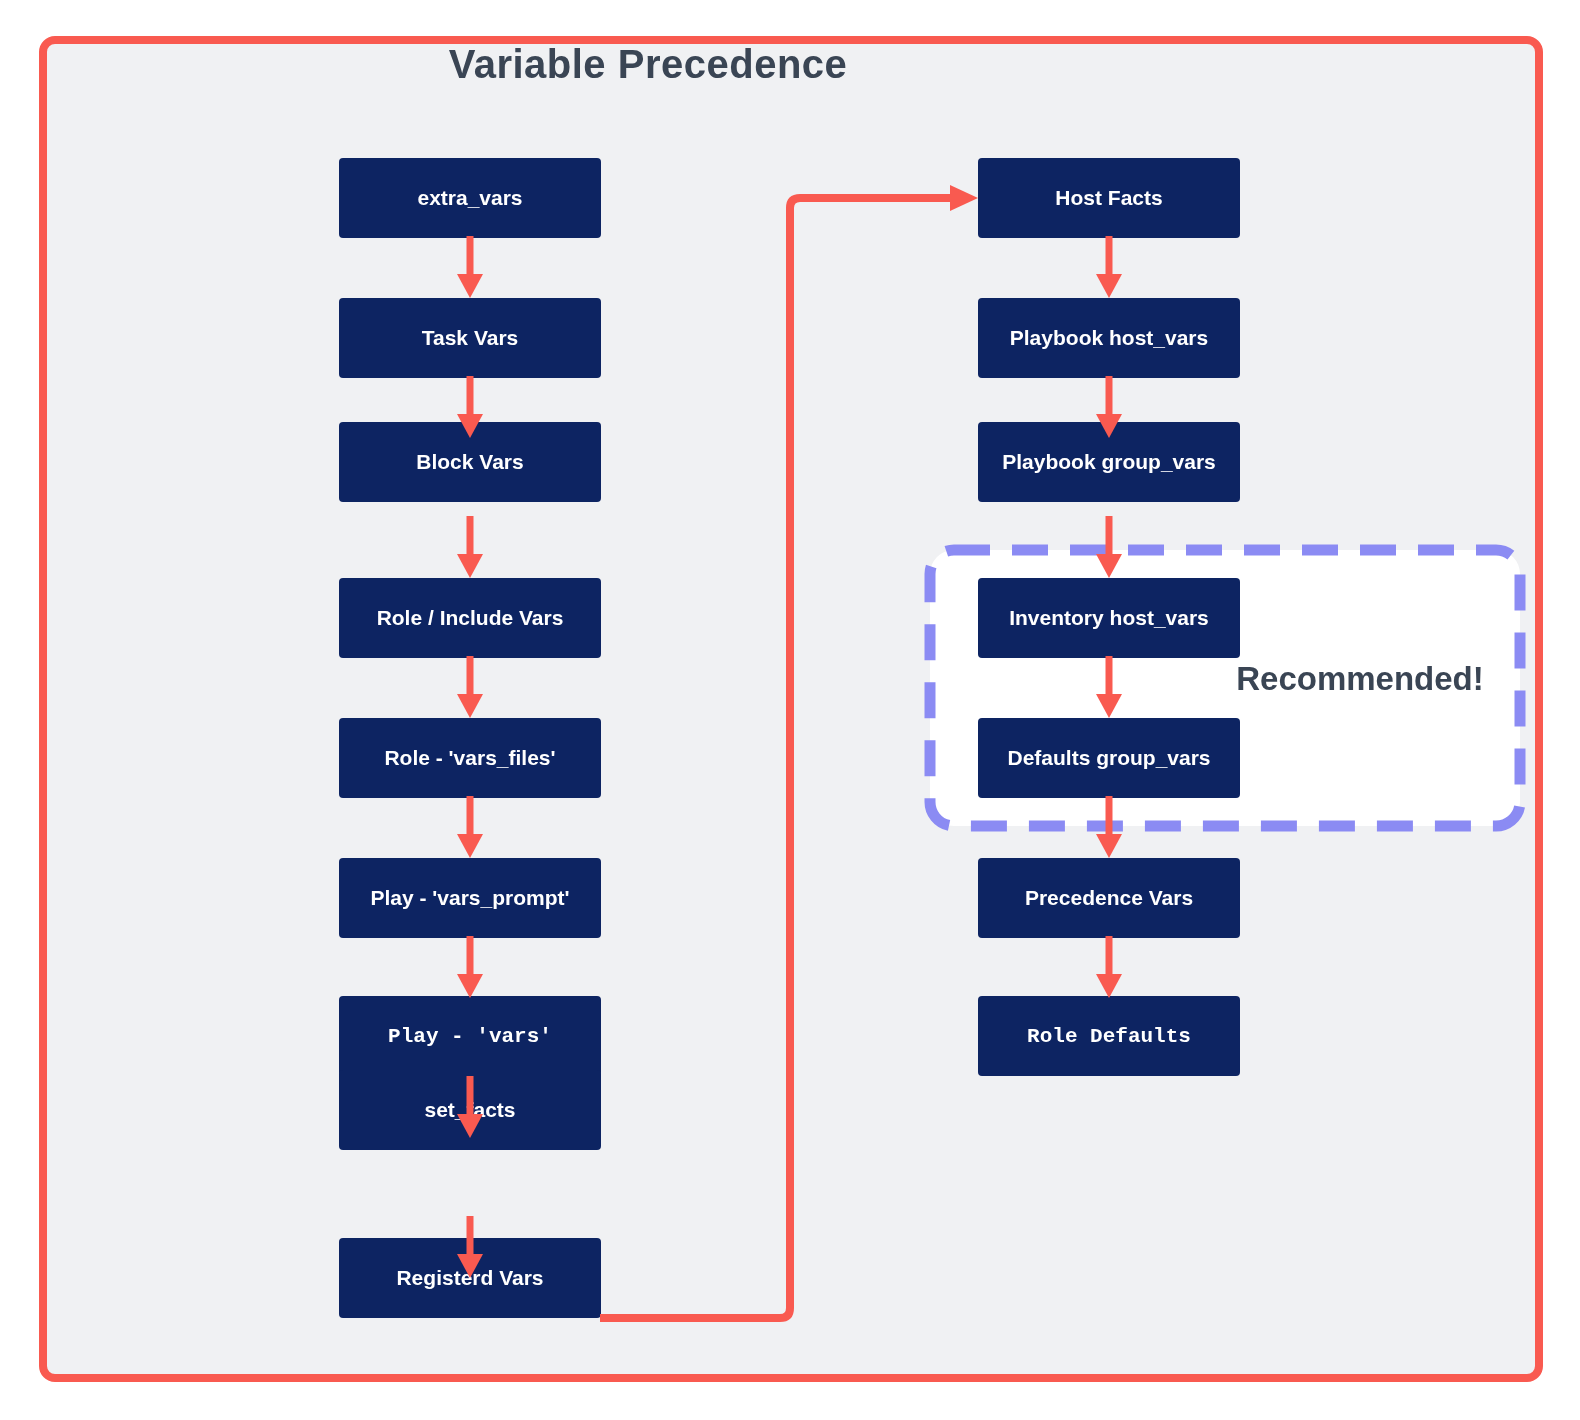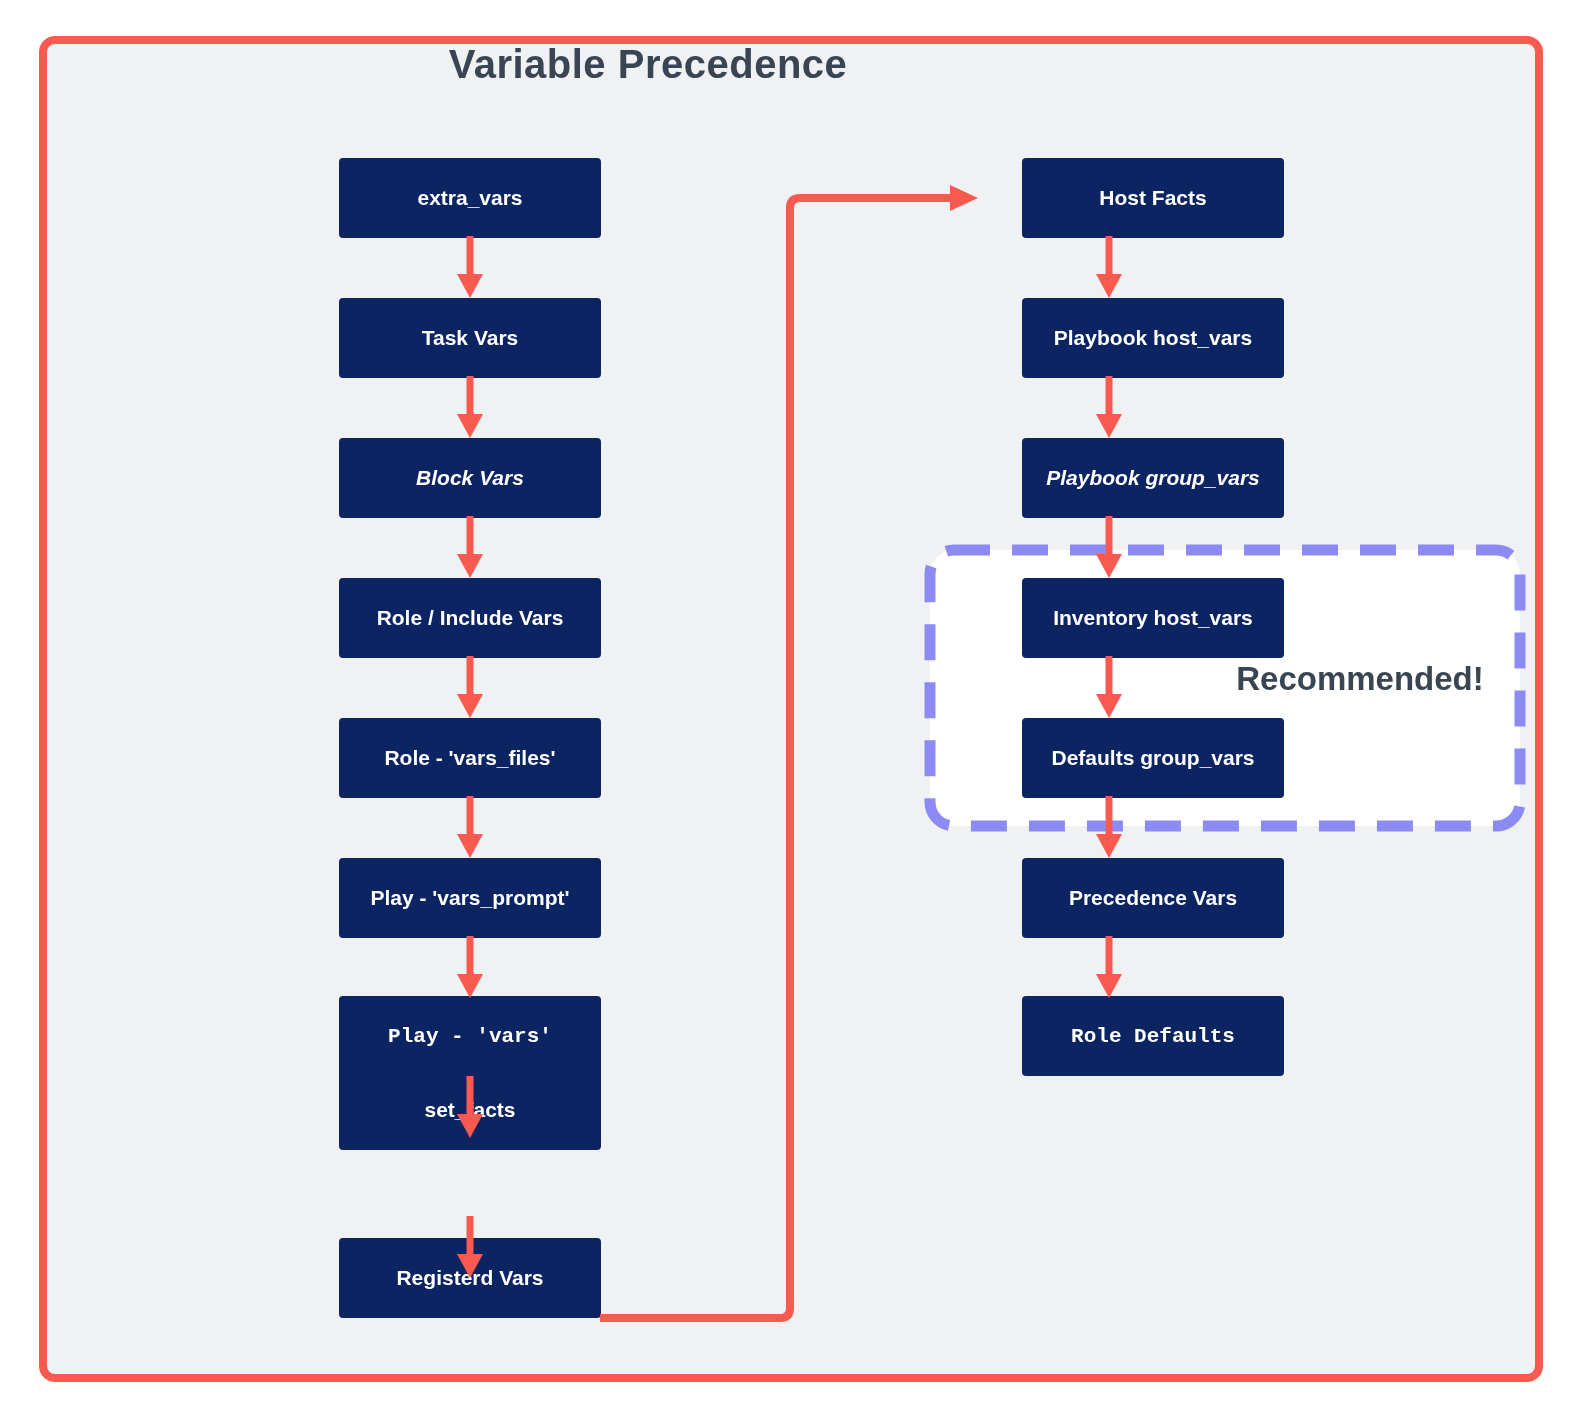--- a/index.html
+++ b/index.html
@@ -46,24 +46,24 @@
     color: var(--box-text);
     font-size: 21px;
     font-weight: bold;
     display: flex;
     align-items: center;
     justify-content: center;
     text-align: center;
     z-index: 3;
   }
   .col-left  { left: 339px; }
-  .col-right { left: 978px; margin-left: 44px; }
+  .col-right { left: 978px; }
   .row0 { top: 158px; }
   .row1 { top: 298px; }
-  .row2 { top: 438px; font-style: italic; }
+  .row2 { top: 422px; }
   .row3 { top: 578px; }
   .row4 { top: 718px; }
   .row5 { top: 858px; }
   .row6 { top: 996px; font-family: Liberation Mono, monospace; }
   .row7 { top: 1070px; }
   .row8 { top: 1238px; }
   .svg-layer {
     position: absolute;
     left: 0; top: 0;
     width: 1580px; height: 1420px;

